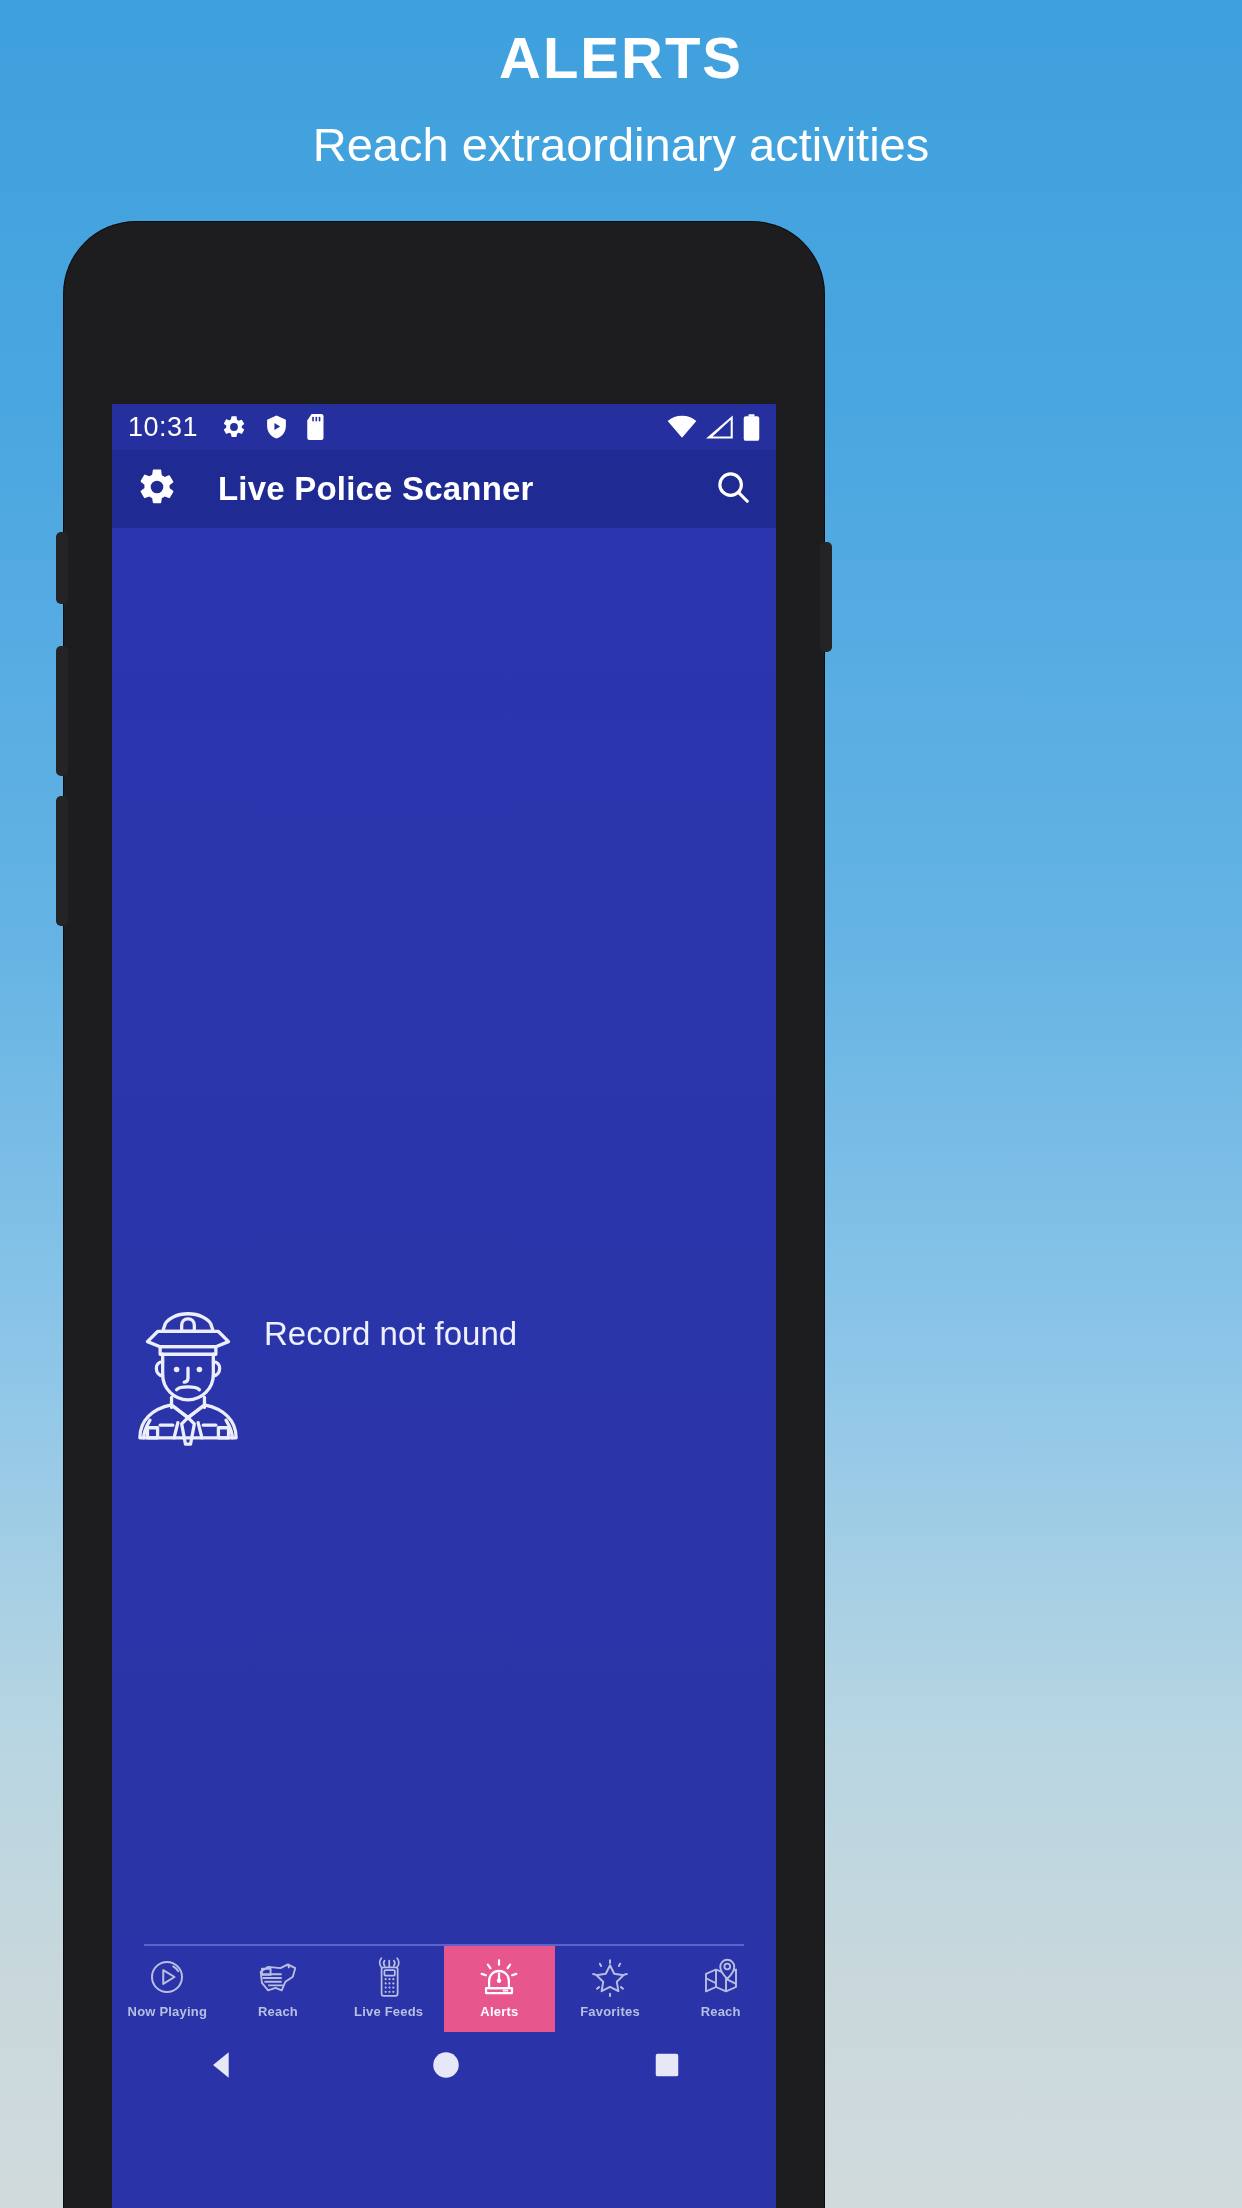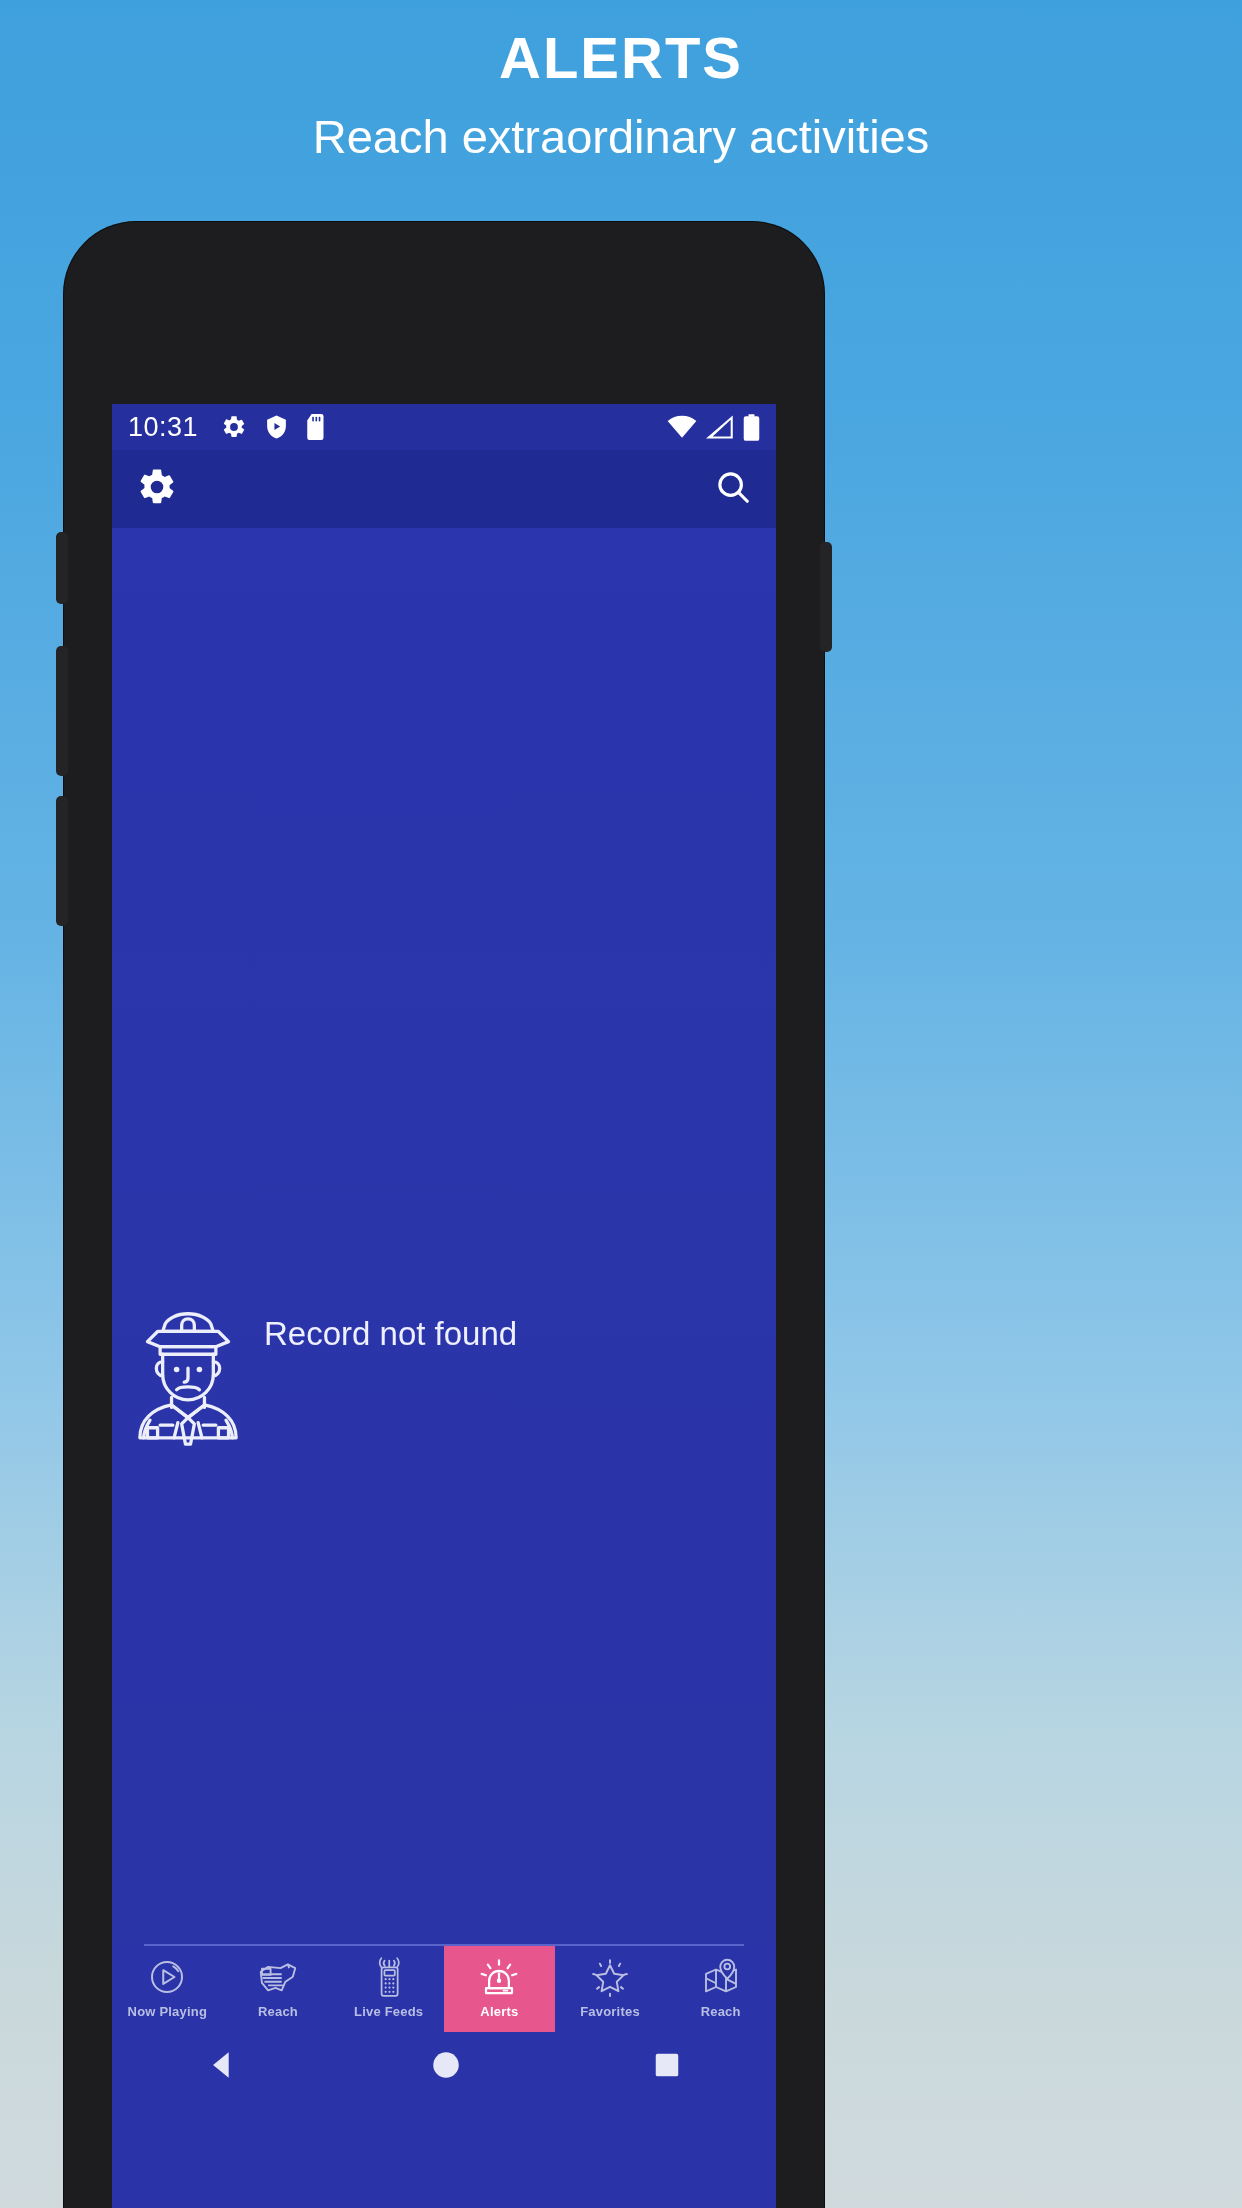--- a/index.html
+++ b/index.html
@@ -11,21 +11,21 @@
   }
 
   
   .promo { position:absolute; top:0; left:0; width:1242px; text-align:center; }
   .promo-title {
     margin-top:26px;
     font-size:58px; font-weight:bold; color:#ffffff;
     letter-spacing:2px; line-height:1.1;
   }
   .promo-sub {
-    margin-top:20px;
+    margin-top:28px;
     font-size:47px; font-weight:400; color:#ffffff;
     line-height:1.15; letter-spacing:0px;
   }
 
   
   .phone {
     position:absolute; left:64px; top:222px;
     width:760px; height:1990px;
     background:#1d1d1f;
     border-radius:72px 72px 0 0;
@@ -158,20 +158,21 @@
         </span>
       </span>
     </div>
 
     <div class="appbar">
       <span>
         <svg width="42" height="42" viewBox="0 0 24 24" fill="#fff">
           <path d="M19.14 12.94a7.07 7.07 0 000-1.88l2.03-1.58a.5.5 0 00.12-.64l-1.92-3.32a.5.5 0 00-.6-.22l-2.39.96a7.03 7.03 0 00-1.62-.94l-.36-2.54A.5.5 0 0013.9 2h-3.8a.5.5 0 00-.5.42l-.36 2.54c-.58.24-1.12.56-1.62.94l-2.39-.96a.5.5 0 00-.6.22L2.71 8.48a.5.5 0 00.12.64l2.03 1.58a7.07 7.07 0 000 1.88l-2.03 1.58a.5.5 0 00-.12.64l1.92 3.32c.13.22.39.3.6.22l2.39-.96c.5.38 1.04.7 1.62.94l.36 2.54c.4.24.25.42.5.42h3.8a.5.5 0 00.5-.42l.36-2.54c.58-.24 1.12-.56 1.62-.94l2.39.96c.21.08.47 0 .6-.22l1.92-3.32a.5.5 0 00-.12-.64l-2.03-1.58zM12 15.6A3.6 3.6 0 1115.6 12 3.6 3.6 0 0112 15.6z"></path>
         </svg>
       </span>
+      <span class="appbar-title">Live Police Scanner</span>
       <span class="appbar-spacer"></span>
       <span>
         <svg width="38" height="38" viewBox="0 0 24 24" fill="none" stroke="#fff" stroke-width="2">
           <circle cx="10.5" cy="10.5" r="6.8"></circle>
           <line x1="15.6" y1="15.6" x2="21" y2="21" stroke-linecap="round"></line>
         </svg>
       </span>
     </div>
 
     <div class="content">

